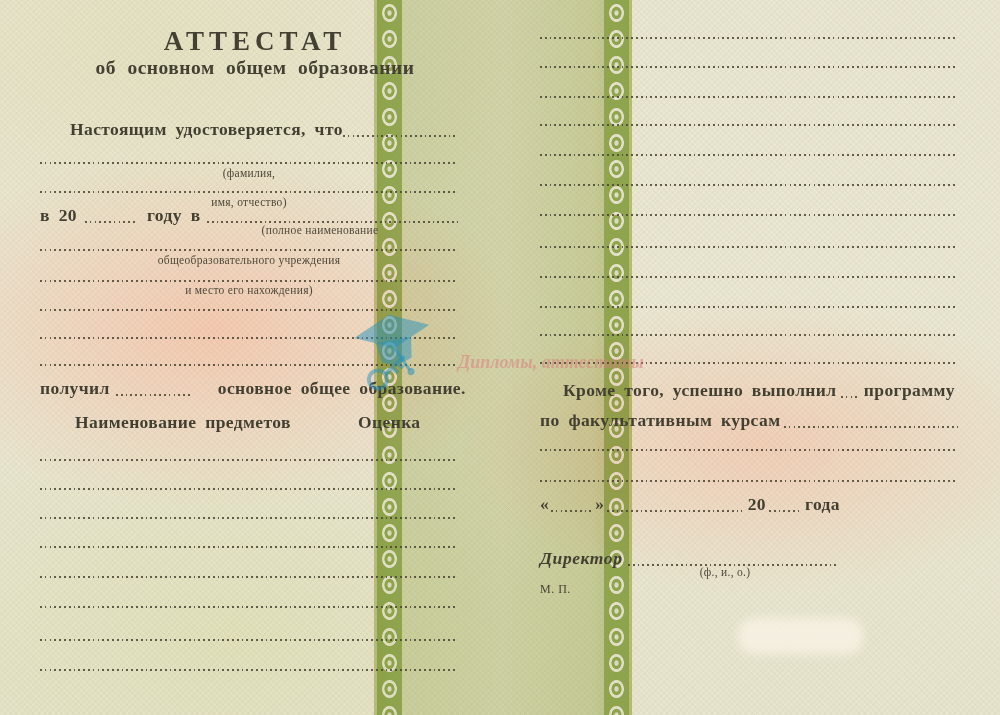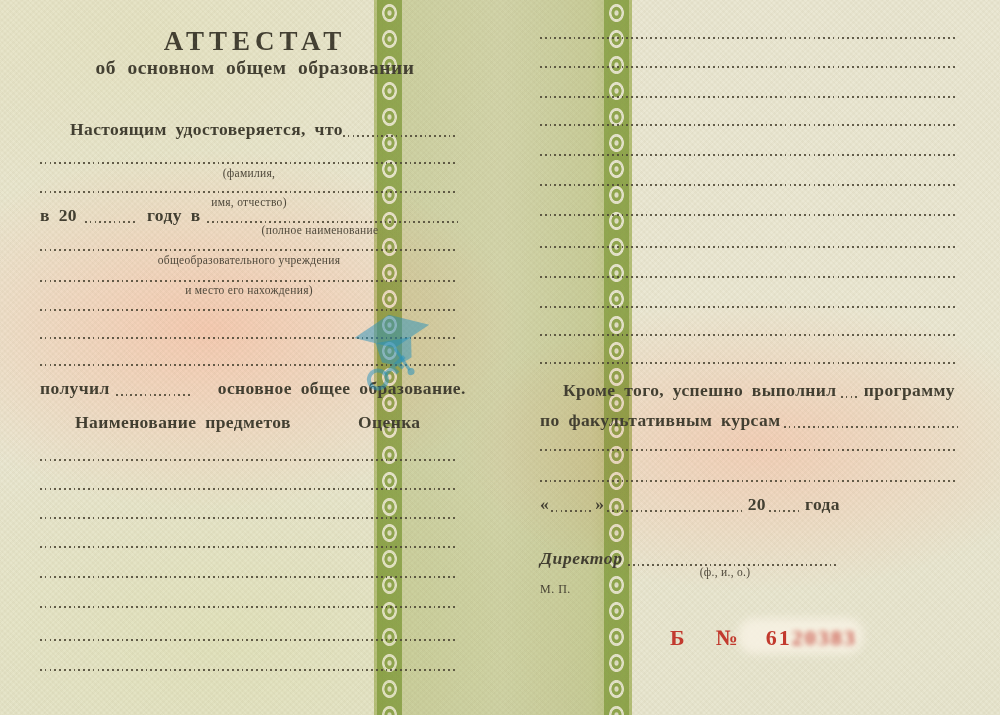--- a/index.html
+++ b/index.html
@@ -169,30 +169,26 @@
   <div class="row" style="left:540px; top:548px; width:296px">
     <span class="director">Директор</span>
     <span class="dots grow" style="margin-left:5px"></span>
   </div>
   <div class="hint" style="left:660px; top:566px; width:130px">(ф., и., о.)</div>
   <div class="row small" style="left:540px; top:582px">
     <span>М. П.</span>
   </div>
 
   <div class="smudge" style="left:738px; top:618px; width:125px; height:36px"></div>
-  <div class="serial" style="left:670px; top:625px">
-    <span>Б</span>
-    <span style="margin-left:22px">№</span>
-    <span style="margin-left:18px">61</span><span class="blur">20383</span>
-  </div>
 
   <div class="wm" style="left:356px; top:308px; width:80px; height:95px">
     <svg width="80" height="95" viewBox="0 0 80 95" style="transform:rotate(-10deg)">
       <polygon points="2,23 40,6 78,23 40,40" fill="rgba(40,146,188,.5)"></polygon>
       <path d="M22,32 L58,32 L55,52 Q40,60 25,52 Z" fill="rgba(40,146,188,.5)"></path>
       <path d="M40,40 L48,58 L51,64" stroke="rgba(40,146,188,.55)" stroke-width="3" fill="none"></path>
       <circle cx="52" cy="66" r="3.5" fill="rgba(40,146,188,.55)"></circle>
       <circle cx="18" cy="68" r="9" fill="none" stroke="rgba(40,146,188,.5)" stroke-width="4"></circle>
       <path d="M26,64 L48,50 M40,55 L45,61 M34,59 L39,65" stroke="rgba(40,146,188,.5)" stroke-width="4" fill="none"></path>
     </svg>
   </div>
+  <div class="wm wm-line" style="left:458px; top:352px">Дипломы, аттестаты</div>
 
 </div>
 
 </body></html>

